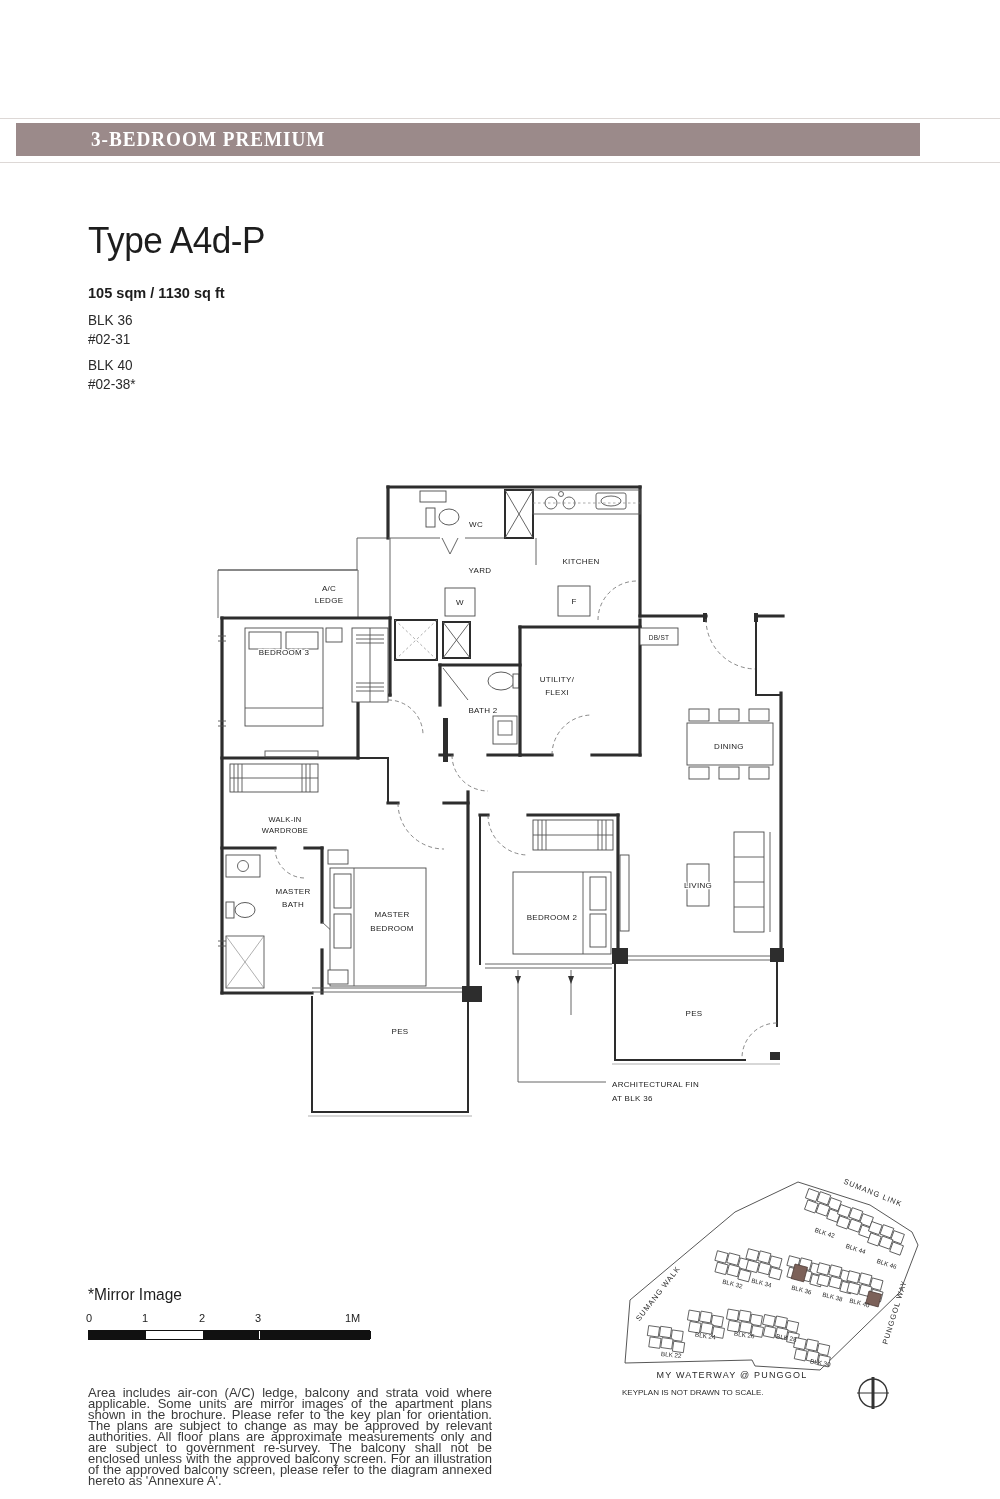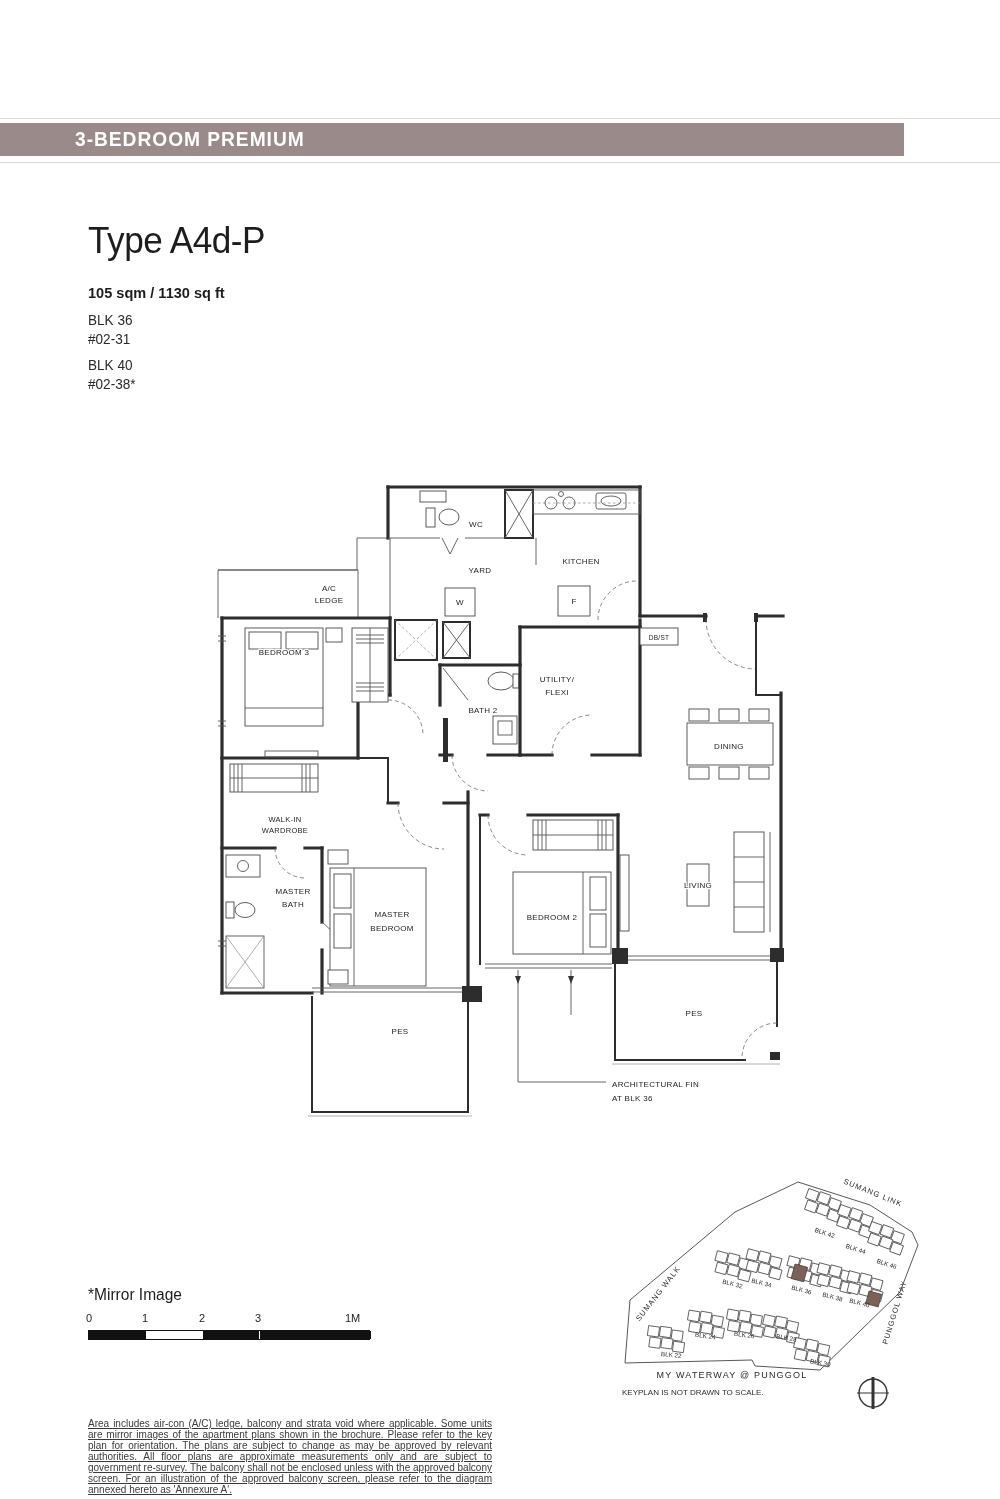--- a/index.html
+++ b/index.html
@@ -1,34 +1,34 @@
 <!DOCTYPE html>
 <html><head>
 <meta charset="utf-8">
 <style>
   html,body{margin:0;padding:0;background:#e8e8e8;}
   .page{position:relative;width:1000px;height:1499px;background:#ffffff;
         font-family:"Liberation Sans",sans-serif;overflow:hidden;}
   .rule{position:absolute;left:0;width:1000px;height:1px;background:#ddd8d6;}
-  .header-bar{position:absolute;left:0;top:123px;width:904px;height:33px;background:#9b8a8a;}
+  .header-bar{position:absolute;left:16px;top:123px;width:904px;height:33px;background:#9b8a8a;font-family:Liberation Serif, serif;}
   .header-bar .txt{position:absolute;left:75px;top:5px;color:#fff;font-size:20px;font-weight:bold;
         letter-spacing:1px;transform:scaleX(.96);transform-origin:left;}
   .type-title{position:absolute;left:88px;top:220px;font-size:37px;color:#1d1d1d;letter-spacing:-.5px;
         transform:scaleX(.95);transform-origin:left;}
   .area-label{position:absolute;left:88px;top:284px;font-size:15px;font-weight:bold;color:#1d1d1d;
         transform:scaleX(.97);transform-origin:left;}
   .blk{position:absolute;left:88px;font-size:14px;color:#2a2a2a;line-height:19px;transform:scaleX(.97);transform-origin:left;}
   .mirror-note{position:absolute;left:88px;top:1286px;font-size:16px;color:#1d1d1d;transform:scaleX(.97);transform-origin:left;}
   .scalebar{position:absolute;left:88px;top:1312px;width:282px;}
   .scalebar .nums{position:relative;height:15px;font-size:11px;color:#1d1d1d;}
   .scalebar .nums span{position:absolute;top:0;}
   .scalebar .bar{position:relative;margin-top:3px;height:8px;border:1px solid #111;background:#fff;}
   .scalebar .seg{position:absolute;top:0;height:8px;}
-  .disclaimer{position:absolute;left:88px;top:1418px;width:404px;font-size:10px;line-height:11px;
-        color:#3a3a3a;text-align:justify;text-decoration:underline;}
+  .disclaimer{position:absolute;left:88px;top:1387px;width:404px;font-size:13px;line-height:11px;
+        color:#3a3a3a;text-align:justify;}
   svg{position:absolute;}
   svg .wall{stroke:#2d2d2d;stroke-width:3.2;fill:none;stroke-linecap:square;}
   svg .wall2{stroke:#2d2d2d;stroke-width:2;fill:none;stroke-linecap:square;}
   svg .thin{stroke:#555;stroke-width:.9;fill:none;}
   svg .thin2{stroke:#7a7a7a;stroke-width:.6;fill:none;}
   svg .furn{stroke:#4a4a4a;stroke-width:.9;fill:#fff;}
   svg .dash{stroke:#6a6a6a;stroke-width:.8;fill:none;stroke-dasharray:4 3;}
   svg .dashf{stroke:#8a8a8a;stroke-width:.7;fill:none;stroke-dasharray:2.5 2.5;}
   svg .fillw{fill:#2d2d2d;stroke:none;}
   svg .plan-label{font-family:"Liberation Sans",sans-serif;fill:#1b1b1b;letter-spacing:.3px;

